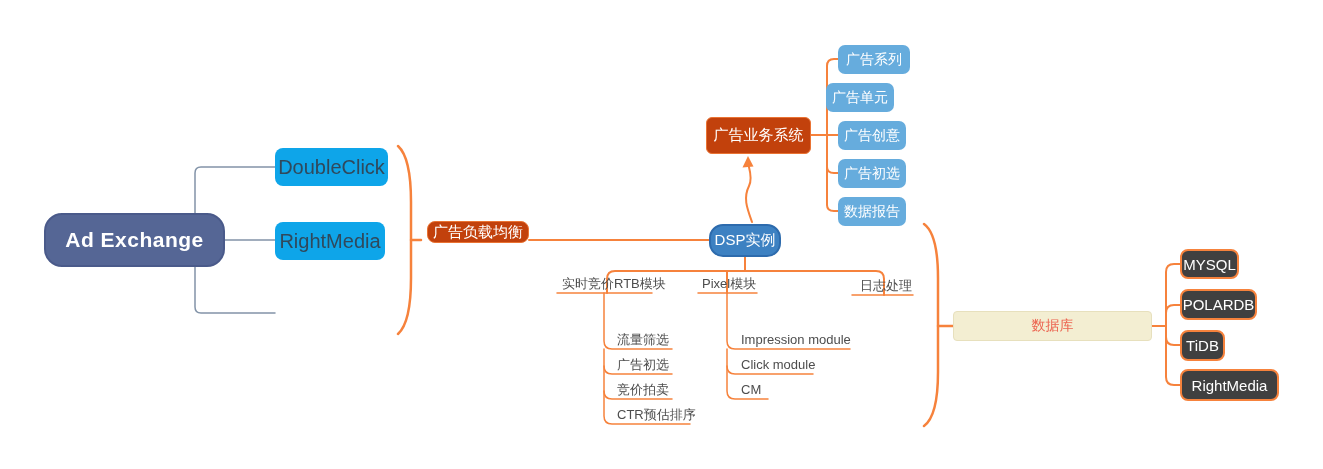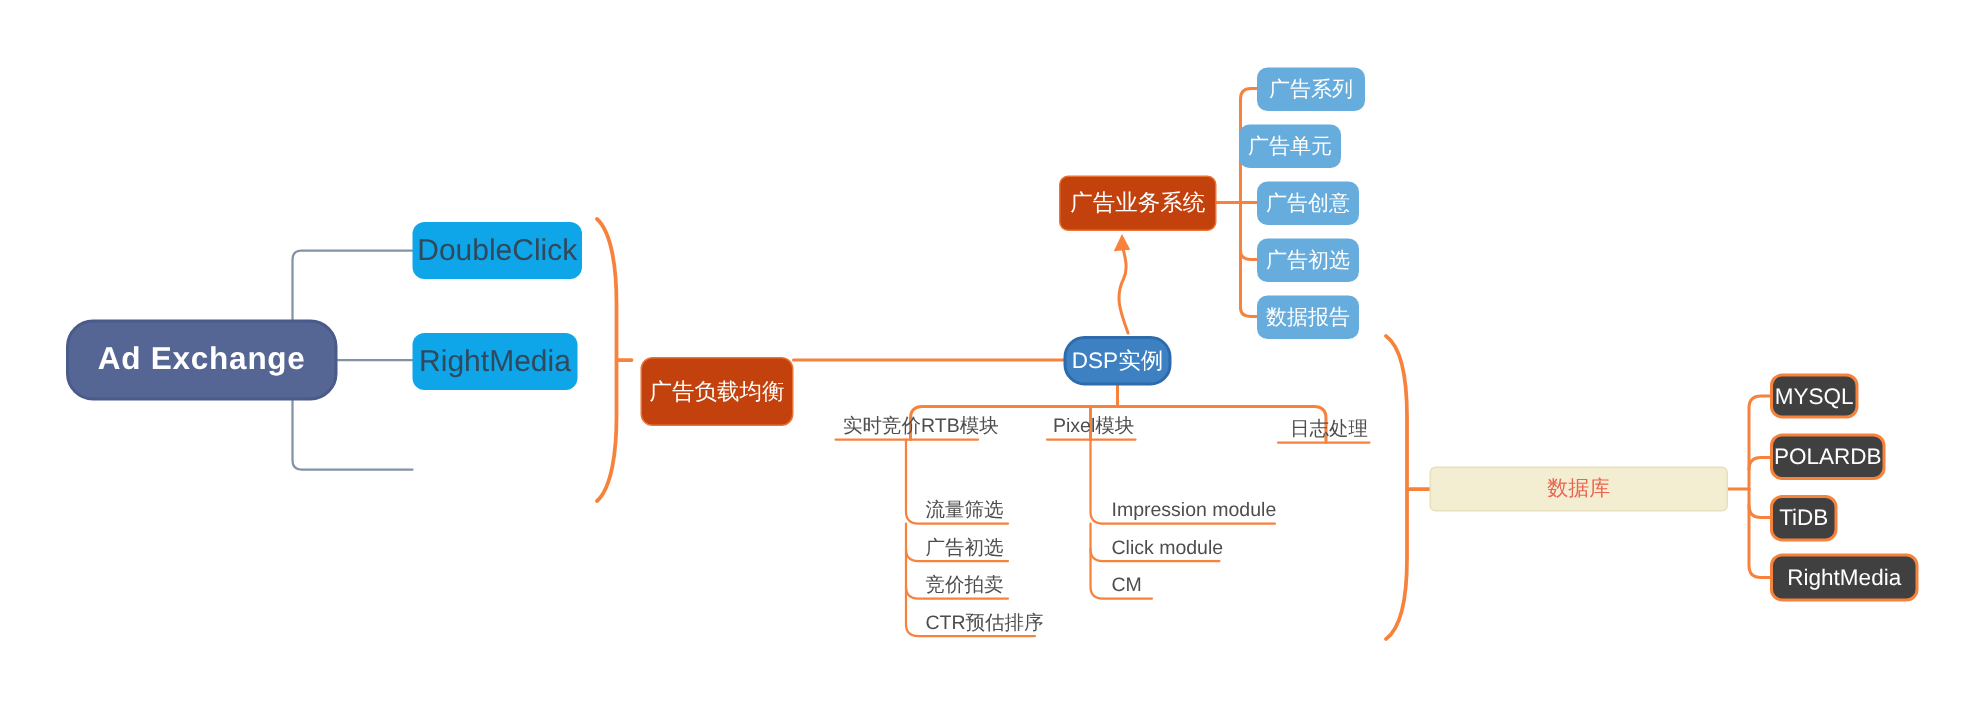--- a/index.html
+++ b/index.html
@@ -104,21 +104,21 @@
     </g>
 
     <polygon points="748,156 742.5,167.5 753.5,166.5" fill="#f6823c" stroke="none"></polygon>
   </svg>
 
   <div class="node root" style="left:44px;top:213px;width:181px;height:54px">Ad Exchange</div>
 
   <div class="node exchange" style="left:275px;top:148px;width:113px;height:38px">DoubleClick</div>
   <div class="node exchange" style="left:275px;top:222px;width:110px;height:38px">RightMedia</div>
 
-  <div class="node orange-node" style="left:427px;top:238px;width:102px;height:46px">广告负载均衡</div>
+  <div class="node orange-node" style="left:427px;top:221px;width:102px;height:22px">广告负载均衡</div>
 
   <div class="node dsp" style="left:709px;top:224px;width:72px;height:33px">DSP实例</div>
 
   <div class="node orange-node" style="left:706px;top:117px;width:105px;height:37px;border-radius:6px">广告业务系统</div>
 
   <div class="node blue-child" style="left:838px;top:45px;width:72px;height:29px">广告系列</div>
   <div class="node blue-child" style="left:826px;top:83px;width:68px;height:29px">广告单元</div>
   <div class="node blue-child" style="left:838px;top:121px;width:68px;height:29px">广告创意</div>
   <div class="node blue-child" style="left:838px;top:159px;width:68px;height:29px">广告初选</div>
   <div class="node blue-child" style="left:838px;top:197px;width:68px;height:29px">数据报告</div>

